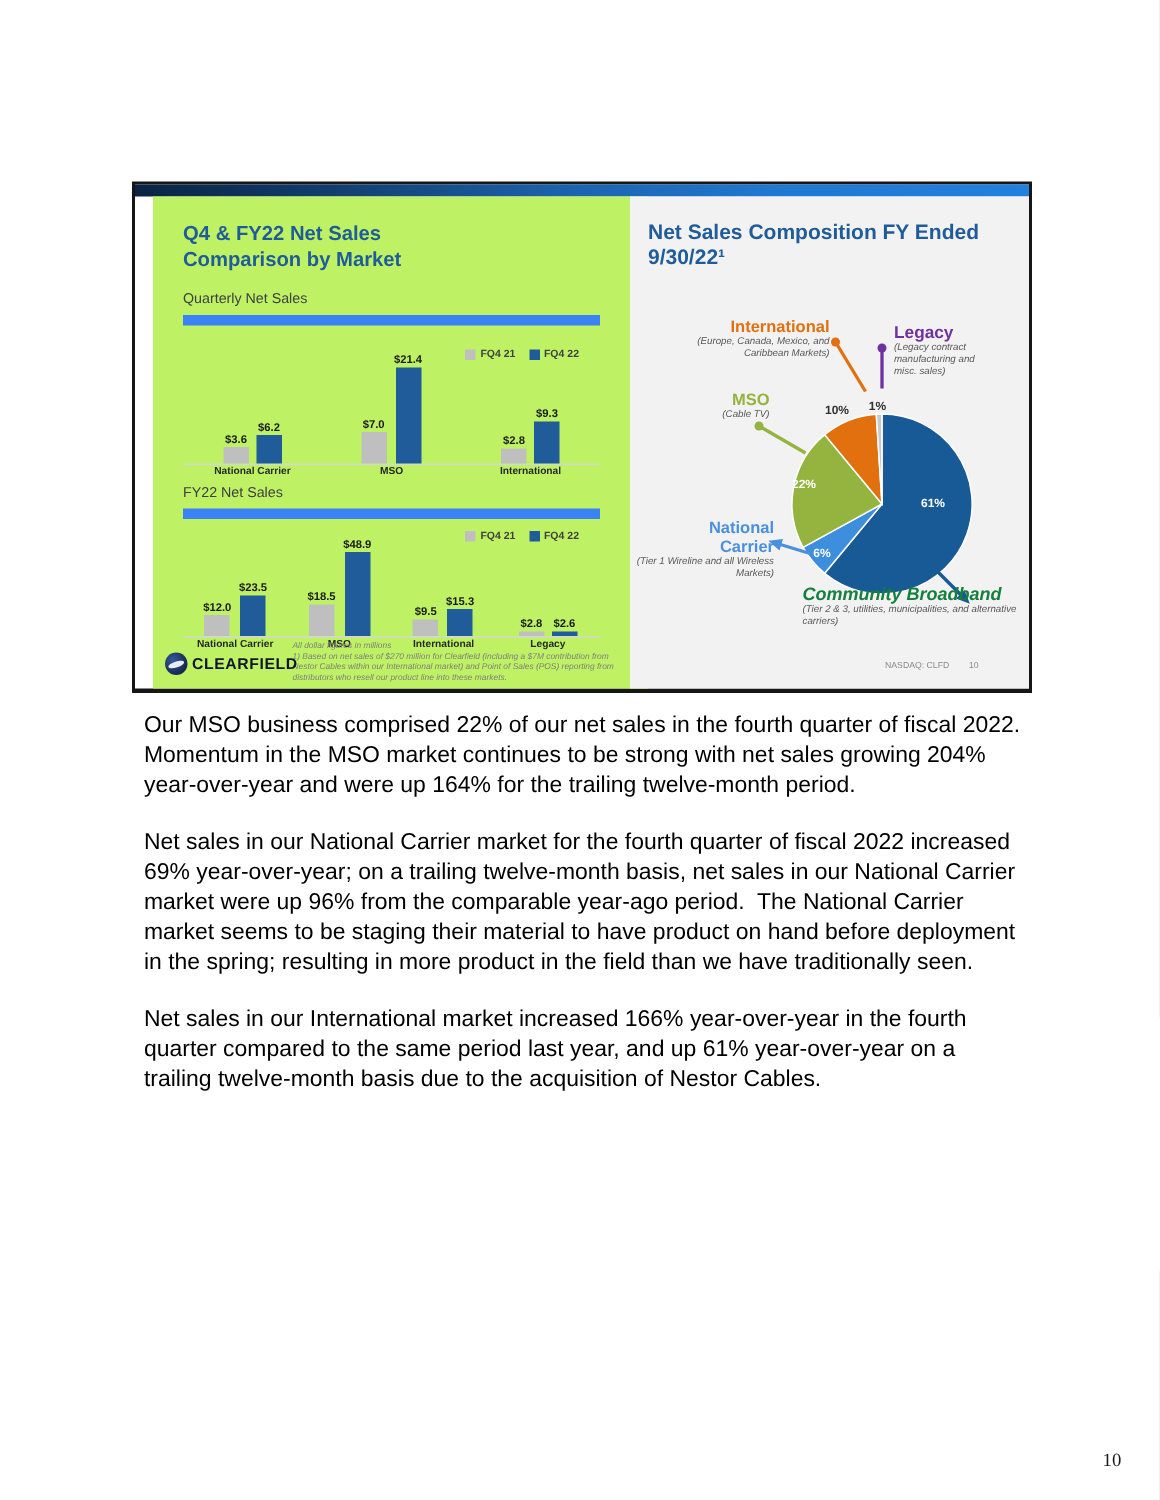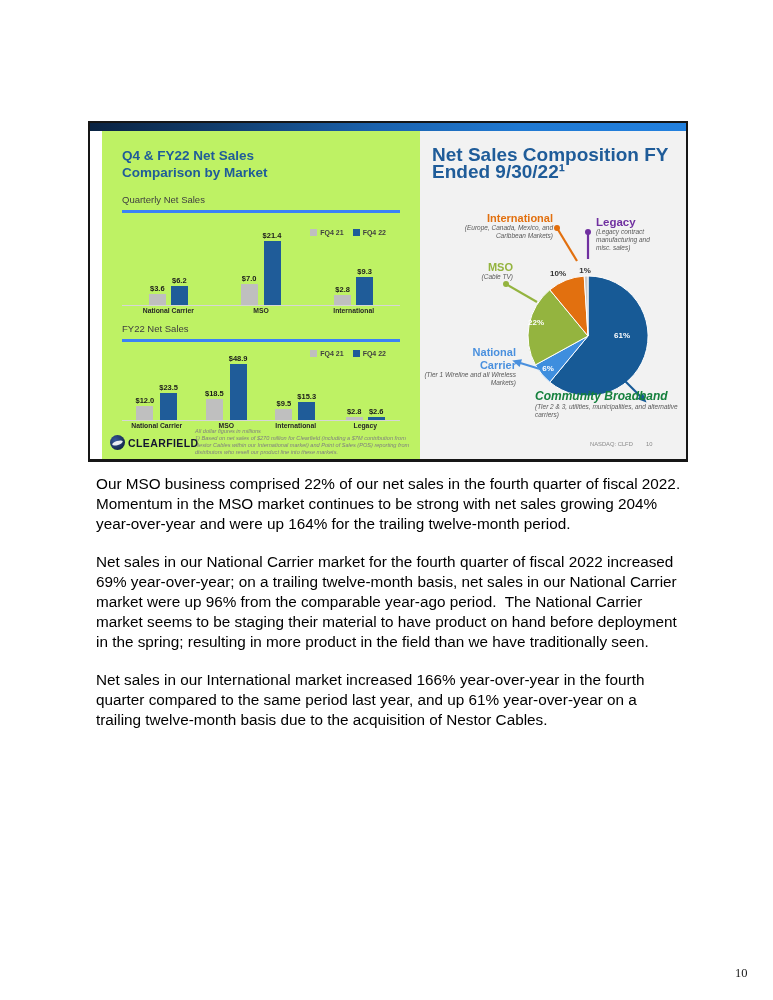--- a/index.html
+++ b/index.html
@@ -10,27 +10,27 @@
   .slide{position:absolute;left:88px;top:121px;width:600px;height:341px;
          background:#ffffff;border:2px solid #161616;border-bottom-width:3px;box-sizing:border-box;}
   .slide-topbar{position:absolute;left:0;top:0;width:100%;height:8px;
          background:linear-gradient(90deg,#0a2342 0%,#123e6e 22%,#1b62ad 48%,#2079d2 72%,#2280de 100%);}
   .panel-l{position:absolute;left:12px;top:8px;width:330px;bottom:0;background:#bef264;}
   .panel-r{position:absolute;left:330px;top:8px;right:0;bottom:0;background:#f2f2f2;}
 
   .l-title{position:absolute;left:20px;top:17px;width:175px;
            font-size:13.5px;line-height:16.5px;font-weight:bold;color:#1F5C99;}
   .r-title{position:absolute;left:12px;top:15px;width:245px;
-           font-size:19px;line-height:17px;font-weight:bold;color:#1F5C99;}
+           font-size:14px;line-height:17px;font-weight:bold;color:#1F5C99;}
 
   .chart-block{position:absolute;width:278px;}
   .chart-q{left:20px;top:63px;}
   .chart-fy{left:20px;top:192px;}
   .chart-title{font-size:9.5px;line-height:12px;color:#404040;padding-bottom:4px;
-               border-bottom:3px solid #3b82f6;}
+               border-bottom:7px solid #3b82f6;}
   .plot{position:relative;margin-top:2px;}
   .plot-q{height:91px;}
   .plot-fy{height:77px;}
   .legend{position:absolute;top:14px;right:14px;display:flex;gap:9px;z-index:2;}
   .plot-fy .legend{top:6px;}
   .lg-item{display:flex;align-items:center;gap:3px;font-size:7px;font-weight:bold;color:#404040;}
   .lg-sw{width:7px;height:7px;display:inline-block;}
   .groups{position:absolute;left:0;right:0;bottom:0;top:0;display:flex;
           border-bottom:1px solid #D6D6D6;}
   .group{flex:1;position:relative;display:flex;align-items:flex-end;justify-content:center;}

